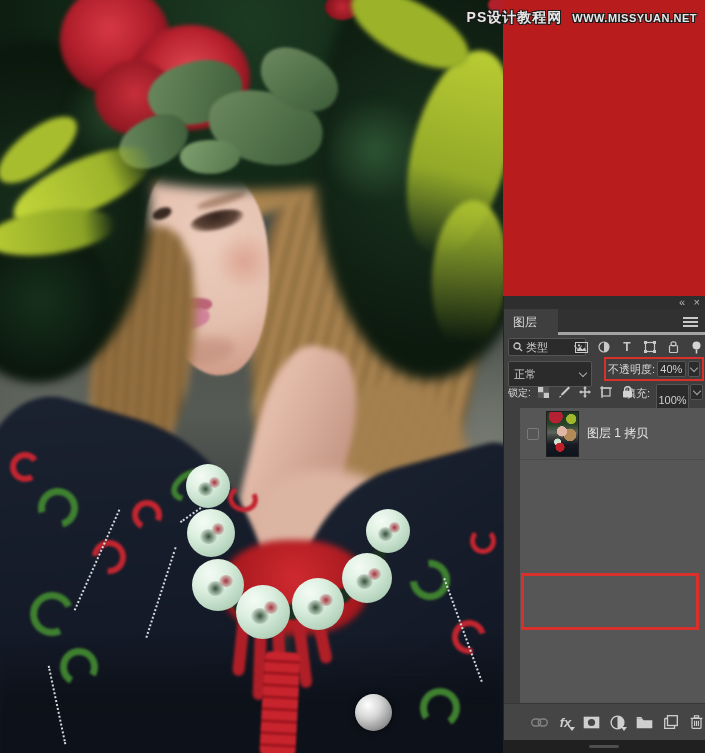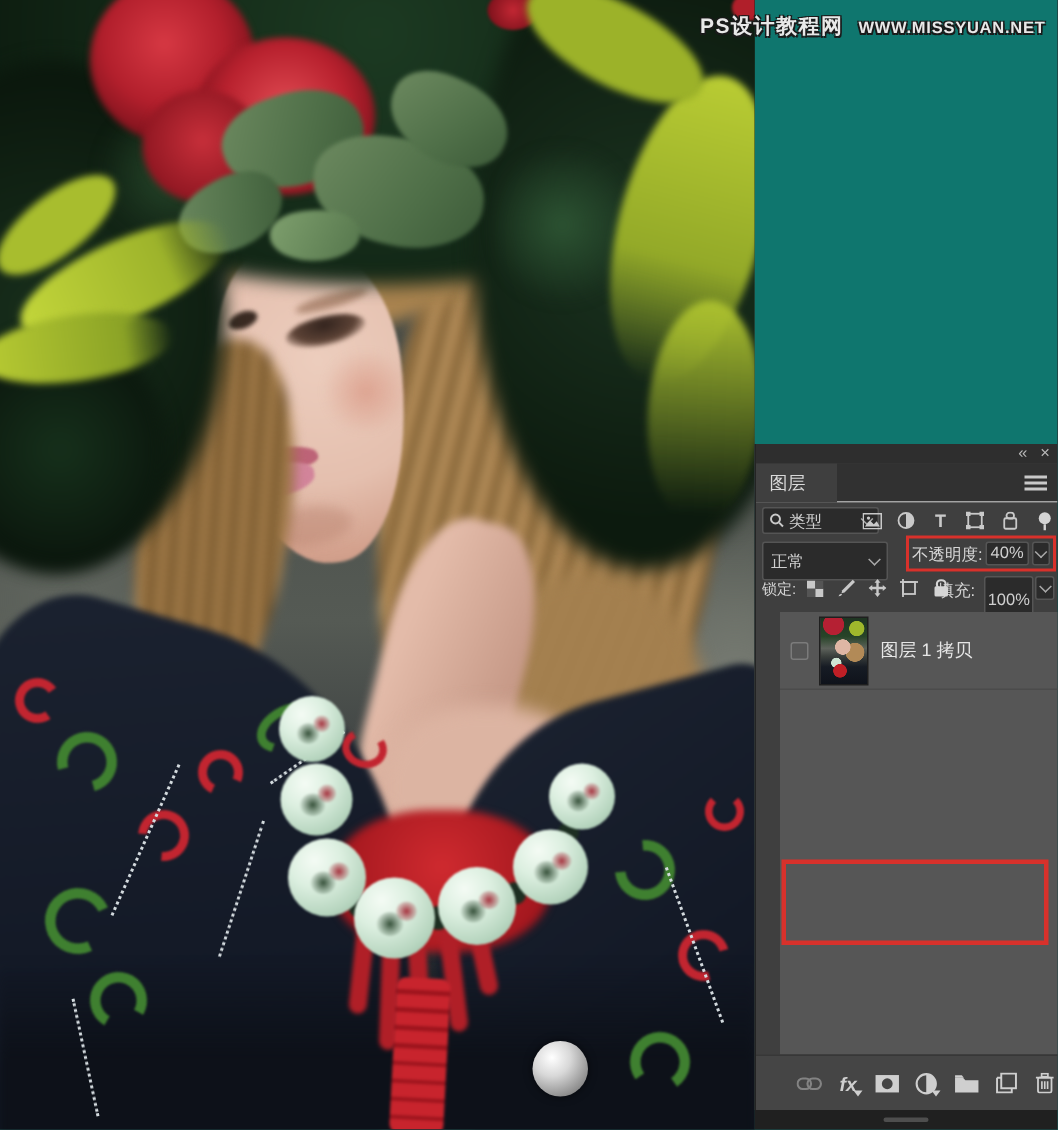--- a/index.html
+++ b/index.html
@@ -1,18 +1,18 @@
 <!DOCTYPE html>
 <html><head>
 <meta charset="utf-8">
 <style>
   * { margin:0; padding:0; box-sizing:border-box; }
   html,body { width:705px; height:753px; background:#2a292a; overflow:hidden;
     font-family:"Liberation Sans","DejaVu Sans",sans-serif; }
-  #stage { position:relative; width:705px; height:753px; background:#0f766e; }
+  #stage { position:relative; width:705px; height:753px; background:#b91c1c; }
 
   
   .photo { position:absolute; left:0; top:0; width:503px; height:753px; overflow:hidden;
     background:linear-gradient(180deg,#30342f 0%,#4a4f4a 35%,#555a54 55%,#2a2e33 80%,#14181f 100%); }
   .photo div { position:absolute; }
   .pbg-l { left:-40px; top:250px; width:180px; height:300px; border-radius:50%;
     background:radial-gradient(circle,#61665f 0%,rgba(90,95,90,0) 70%); filter:blur(14px); }
   .pbg-r { left:420px; top:300px; width:140px; height:300px; border-radius:50%;
     background:radial-gradient(circle,#7b7f76 0%,rgba(110,115,108,0) 70%); filter:blur(14px); }
 
@@ -193,21 +193,21 @@
   .wm-name { font-size:14px; letter-spacing:1px; }
   .wm-url  { font-size:11px; letter-spacing:.5px; }
 
   
   .panel { position:absolute; left:503px; top:296px; width:202px; height:444px;
     background:#3f3f3f; border-left:1px solid #242424; color:#d6d6d6; font-size:12px; }
   .ttl { height:13px; background:#2e2e2e; position:relative; }
   .ttl .win-ic { position:absolute; top:0; font-size:11px; line-height:13px; color:#b9b9b9; cursor:pointer; }
   .ic-collapse { right:21px; letter-spacing:-1px; }
   .ic-close { right:5px; }
-  .tabbar { height:26px; background:#313131; position:relative; border-bottom:1px solid #a3a3a3; }
+  .tabbar { height:26px; background:#313131; position:relative; border-bottom:3px solid #a3a3a3; }
   .tab { position:absolute; left:0; top:0; width:54px; height:26px; background:#3f3f3f;
     color:#d9d9d9; font-size:12px; line-height:26px; padding-left:9px; }
   .menu-ic { position:absolute; right:7px; top:8px; width:15px; height:10px;
     border-top:2px solid #c9c9c9; border-bottom:2px solid #c9c9c9; cursor:pointer; }
   .menu-ic::after { content:""; position:absolute; left:0; top:2px; width:15px; height:2px; background:#c9c9c9; }
 
   .row { position:relative; height:24px; }
   .ctl-box { position:absolute; background:#2b2b2b; border:1px solid #555; border-radius:2px;
     display:flex; align-items:center; color:#cfcfcf; }
   .chev { width:6px; height:6px; border-right:1.5px solid #aaa; border-bottom:1.5px solid #aaa;

